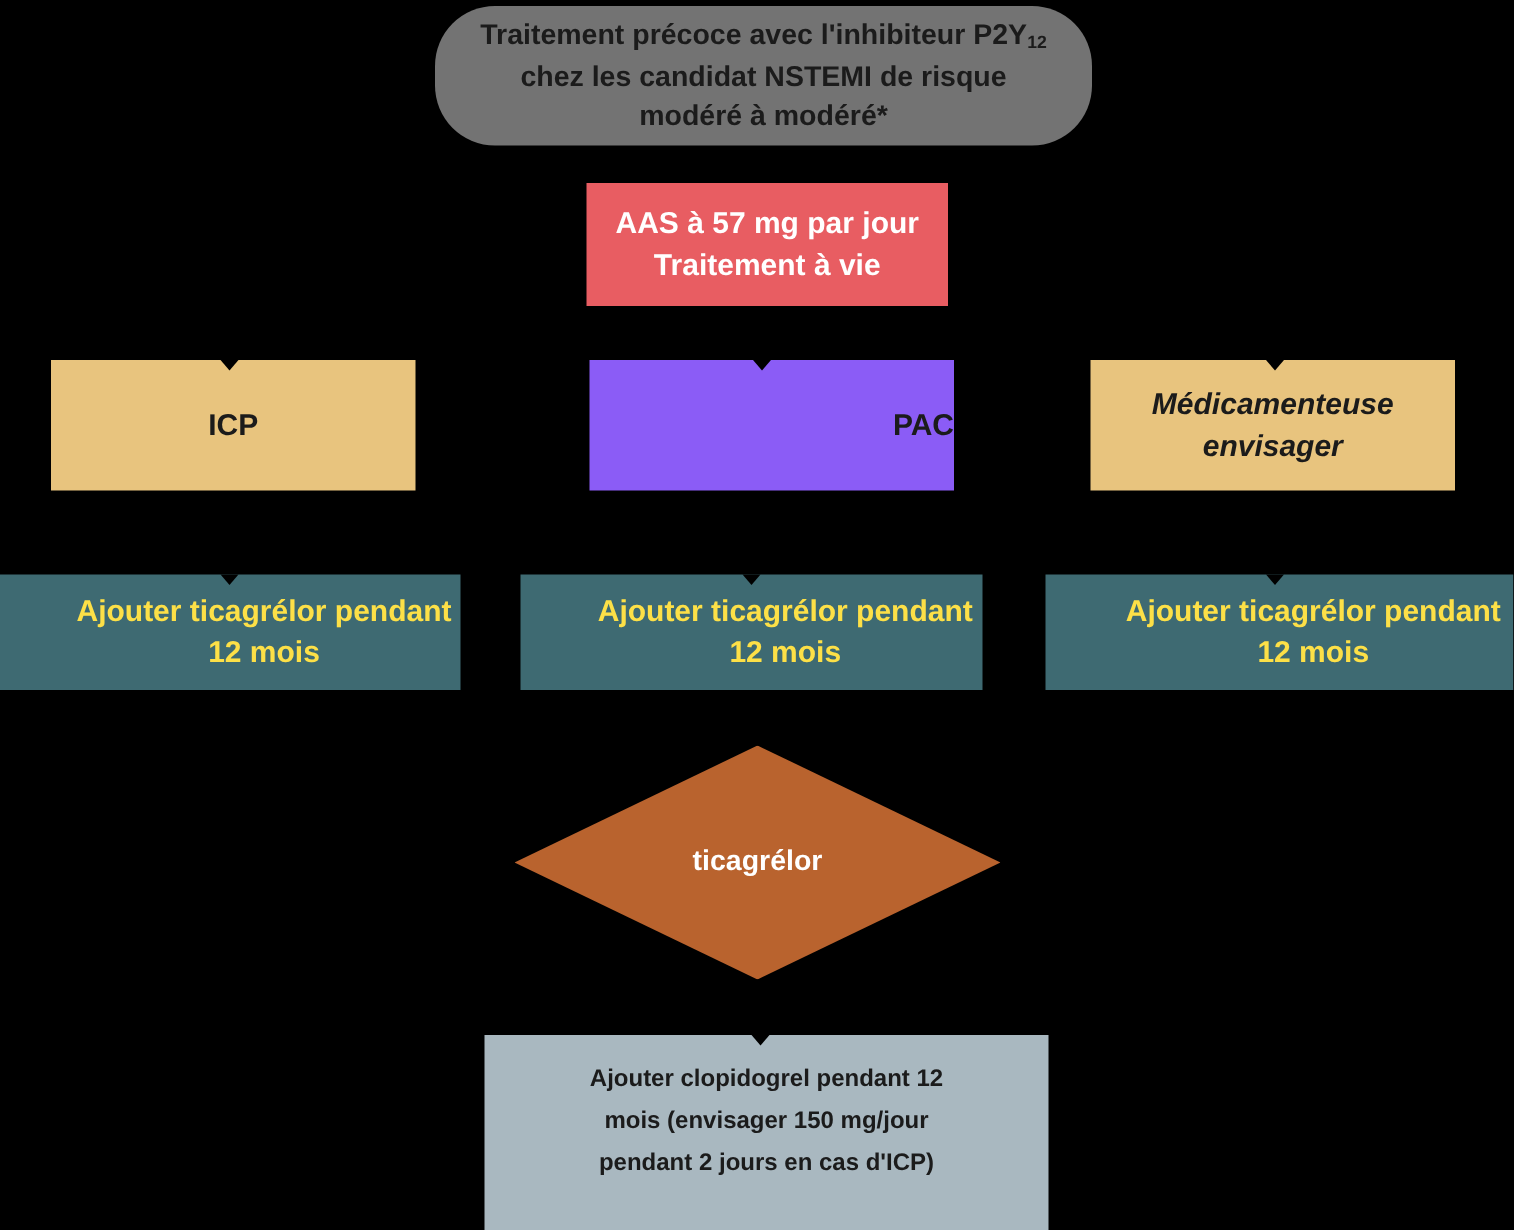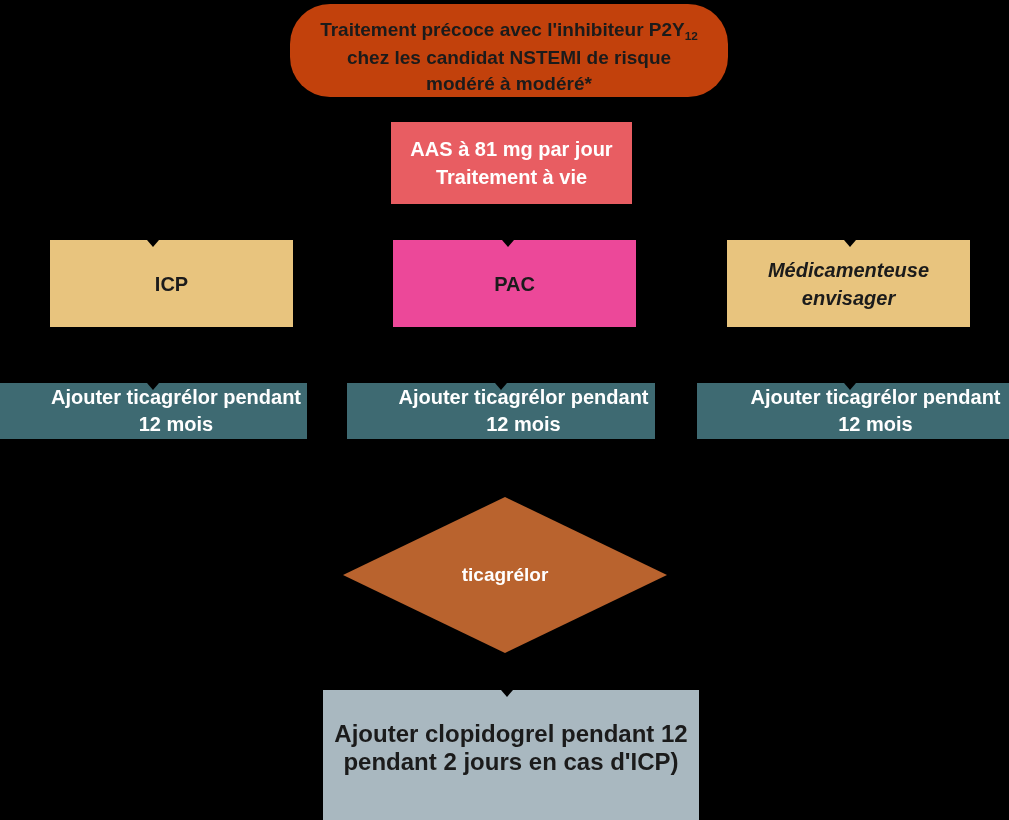--- a/index.html
+++ b/index.html
@@ -46,82 +46,82 @@
     color: #ffffff;
     font-size: 20px;
     line-height: 28px;
   }
   .branch {
     top: 240px; width: 243px; height: 87px;
     color: #1b1b1b;
     font-size: 20px;
     line-height: 28px;
   }
-  .branch-icp { left: 50px; align-items: center; }
+  .branch-icp { left: 34px; align-items: center; }
   .branch-pac { left: 393px; }
   .branch-med { left: 727px; }
   .ticagrelor {
-    top: 383px; height: 56px;
-    color: #ffffff;
+    top: 383px; height: 77px;
+    color: #fde047;
     font-size: 20px;
     line-height: 27px;
     padding-left: 45px;
   }
   .tica-left  { left: 0px;   width: 307px; }
   .tica-mid   { left: 347px; width: 308px; }
   .tica-right { left: 697px; width: 312px; }
   .diamond {
     left: 343px; top: 497px; width: 324px; height: 156px;
     clip-path: polygon(50% 0%, 100% 50%, 50% 100%, 0% 50%);
     color: #ffffff;
     font-size: 19px;
     line-height: 26px;
   }
   .diamond .diamond-text {
     width: 210px;
   }
   .clopidogrel {
     left: 323px; top: 690px; width: 376px; height: 130px;
     color: #1b1b1b;
-    font-size: 24px;
+    font-size: 16px;
     line-height: 28px;
     padding-bottom: 14px;
   }
   .notch {
     position: absolute;
     width: 0;
     height: 0;
     border-left: 6px solid transparent;
     border-right: 6px solid transparent;
     border-top: 7px solid #000000;
     z-index: 2;
   }
 </style>
 </head>
 <body style="background: rgb(0, 0, 0);">
 
 <div class="canvas">
 
-  <div class="node bubble" style="background: #c2410c; justify-content: flex-end;">
+  <div class="node bubble" style="background: #737373;">
     <div>
       <span>Traitement précoce avec l'inhibiteur P2Y</span><sub>12</sub>
     </div>
     <div>chez les candidat NSTEMI de risque</div>
     <div>modéré à modéré*</div>
   </div>
 
   <div class="node aspirin" style="background: rgb(232, 93, 98);">
-    <div>AAS à 81 mg par jour</div>
+    <div>AAS à 57 mg par jour</div>
     <div>Traitement à vie</div>
   </div>
 
   <div class="node branch branch-icp" style="background: rgb(232, 196, 126);">
     <div>ICP</div>
   </div>
-  <div class="node branch branch-pac" style="background: #ec4899;">
+  <div class="node branch branch-pac" style="background: #8b5cf6; align-items: flex-end;">
     <div>PAC</div>
   </div>
   <div class="node branch branch-med" style="background: rgb(232, 196, 126); font-style: italic;">
     <div>Médicamenteuse</div>
     <div>envisager</div>
   </div>
 
   <div class="node ticagrelor tica-left" style="background: rgb(62, 106, 114);">
     <div>Ajouter ticagrélor pendant</div>
     <div>12 mois</div>
@@ -136,20 +136,21 @@
   </div>
 
   <div class="node diamond" style="background: rgb(185, 99, 46);">
     <div class="diamond-text">
       <div>ticagrélor</div>
     </div>
   </div>
 
   <div class="node clopidogrel" style="background: rgb(169, 184, 192);">
     <div>Ajouter clopidogrel pendant 12</div>
+    <div>mois (envisager 150 mg/jour</div>
     <div>pendant 2 jours en cas d'ICP)</div>
   </div>
 
   <div class="notch" style="left:147px; top:240px;"></div>
   <div class="notch" style="left:502px; top:240px;"></div>
   <div class="notch" style="left:844px; top:240px;"></div>
   <div class="notch" style="left:147px; top:383px;"></div>
   <div class="notch" style="left:495px; top:383px;"></div>
   <div class="notch" style="left:844px; top:383px;"></div>
   <div class="notch" style="left:501px; top:690px;"></div>

